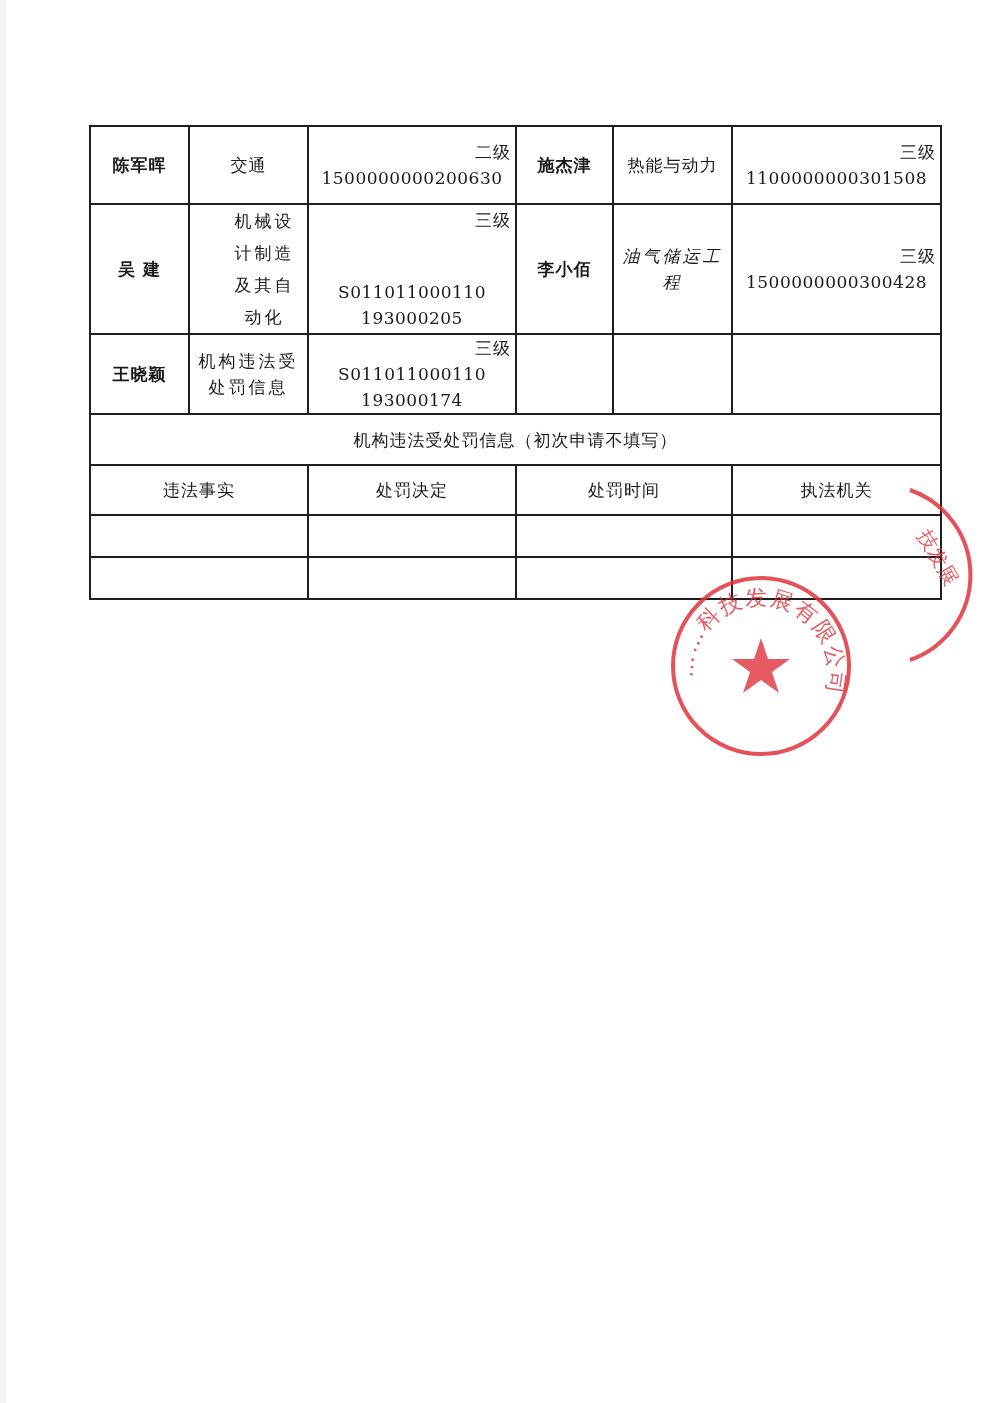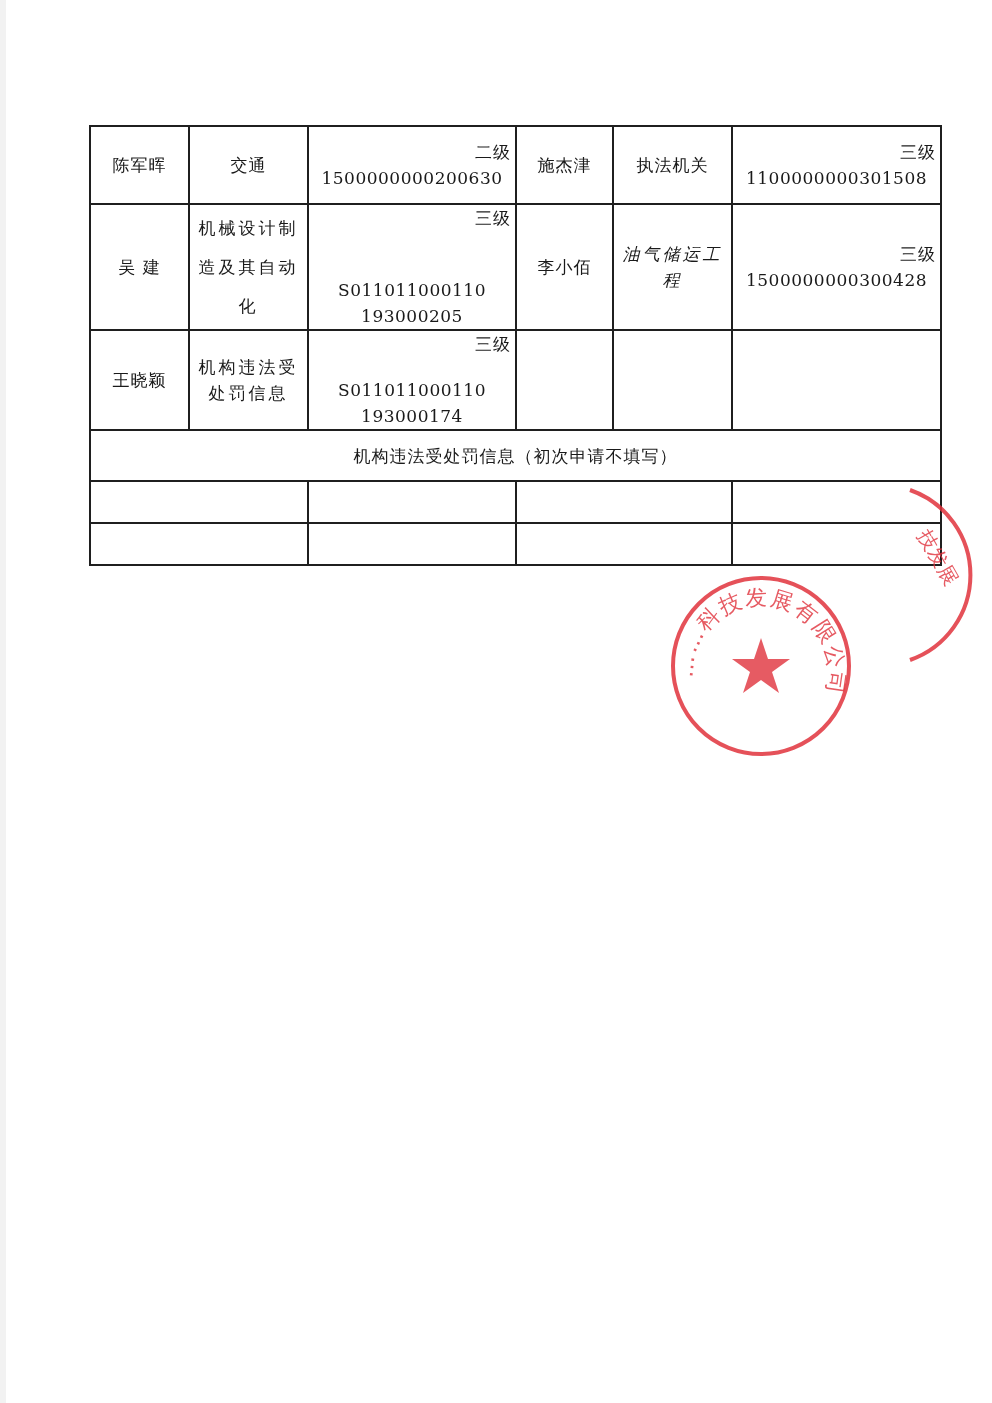--- a/index.html
+++ b/index.html
@@ -17,21 +17,21 @@
       font-size: 17px; line-height: 26px; padding: 0 4px; letter-spacing: 1px;
     }
     .r80 td { height: 76px; }
     .r120 td { height: 116px; }
     .r78 td { height: 76px; }
     .sec td { height: 49px; letter-spacing: 2px; }
     .hdr td { height: 48px; letter-spacing: 2px; }
     .emp td { height: 40px; }
     .lvl { display: block; text-align: right; }
     .num { display: block; letter-spacing: 0.5px; }
-    .name { letter-spacing: 4px; }
+    .name { letter-spacing: 4px; font-weight: bold; }
     .stamp { position: absolute; pointer-events: none; }
   </style>
 </head>
 <body>
 
 <div class="page-edge"></div>
 
 <table class="main">
   <colgroup>
     <col style="width:99px">
@@ -44,64 +44,70 @@
   <tbody>
 
     <tr class="r80">
       <td class="name">陈军晖</td>
       <td>交通</td>
       <td>
           <span class="lvl">二级</span>
           <span class="num">1500000000200630</span>
         </td>
       <td class="name">施杰津</td>
-      <td>执法机关</td>
+      <td>热能与动力</td>
       <td>
           <span class="lvl">三级</span>
           <span class="num">1100000000301508</span>
         </td>
     </tr>
 
 
 
 
     <tr class="r120">
       <td class="name">吴 建</td>
-      <td style="word-break:break-all;letter-spacing:3px;line-height:39px;">机械设计制造及其自动化</td>
+      <td style="word-break:break-all;letter-spacing:3px;line-height:32px;padding-left:36px;">机械设计制造及其自动化</td>
       <td style="word-break:break-all;">
           <span class="lvl">三级</span>
           <span class="num" style="padding:0 20px;margin-top:46px;">S011011000110193000205</span>
         </td>
       <td class="name">李小佰</td>
       <td style="word-break:break-all;letter-spacing:3px;font-style:italic;">油气储运工程</td>
       <td>
           <span class="lvl">三级</span>
           <span class="num">1500000000300428</span>
         </td>
     </tr>
 
     <tr class="r78">
       <td class="name">王晓颖</td>
       <td style="word-break:break-all;letter-spacing:3px;">机构违法受处罚信息</td>
       <td style="word-break:break-all;">
           <span class="lvl">三级</span>
-          <span class="num" style="padding:0 20px;margin-top:20px;">S011011000110193000174</span>
+          <span class="num" style="padding:0 20px;">S011011000110193000174</span>
         </td>
       <td class="name"></td>
       <td></td>
       <td>
           <span class="lvl"></span>
           <span class="num"></span>
         </td>
     </tr>
 
     <tr class="sec">
       <td colspan="6">机构违法受处罚信息（初次申请不填写）</td>
     </tr>
 
+    <tr class="hdr">
+      <td colspan="2">违法事实</td>
+      <td>处罚决定</td>
+      <td colspan="2">处罚时间</td>
+      <td>执法机关</td>
+    </tr>
     <tr class="emp">
       <td colspan="2"></td>
       <td></td>
       <td colspan="2"></td>
       <td></td>
     </tr>
     <tr class="emp">
       <td colspan="2"></td>
       <td></td>
       <td colspan="2"></td>

